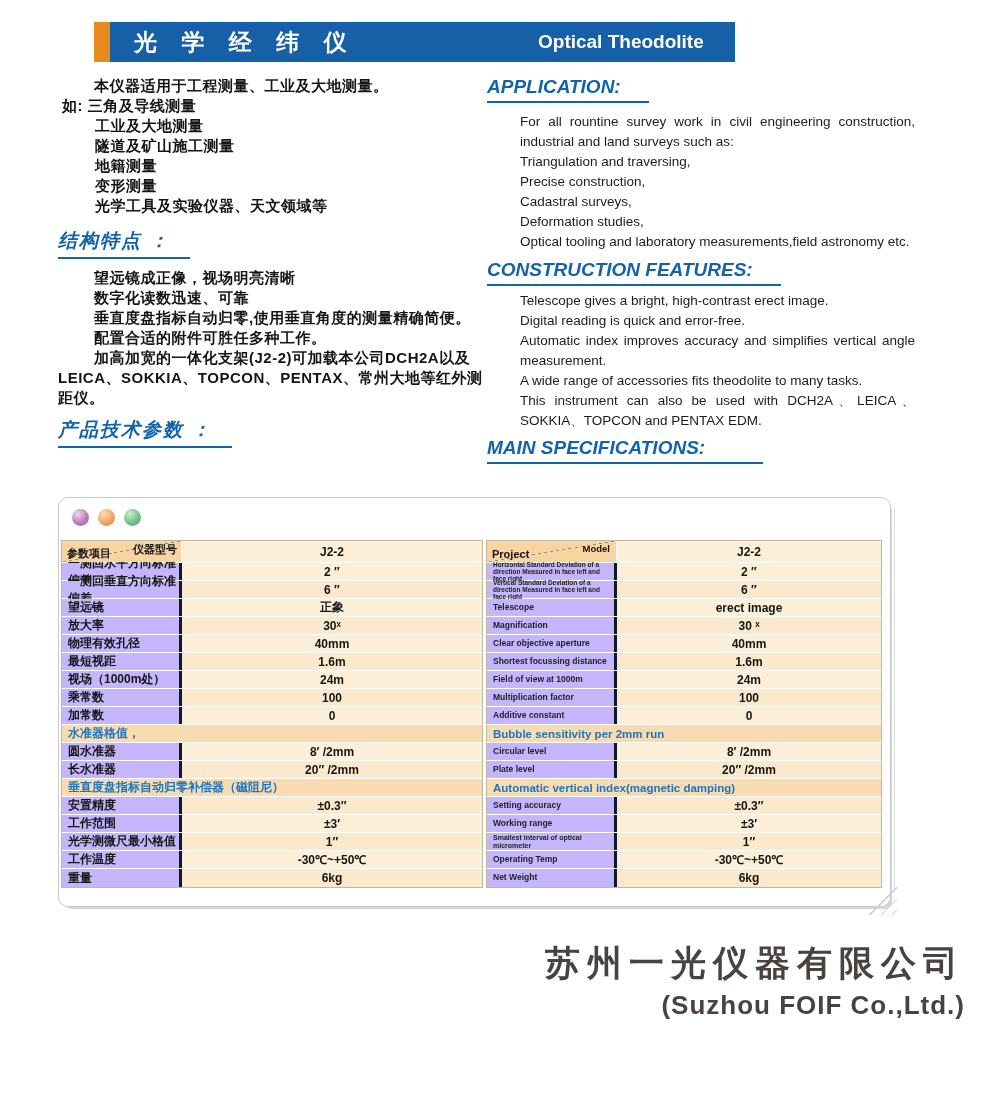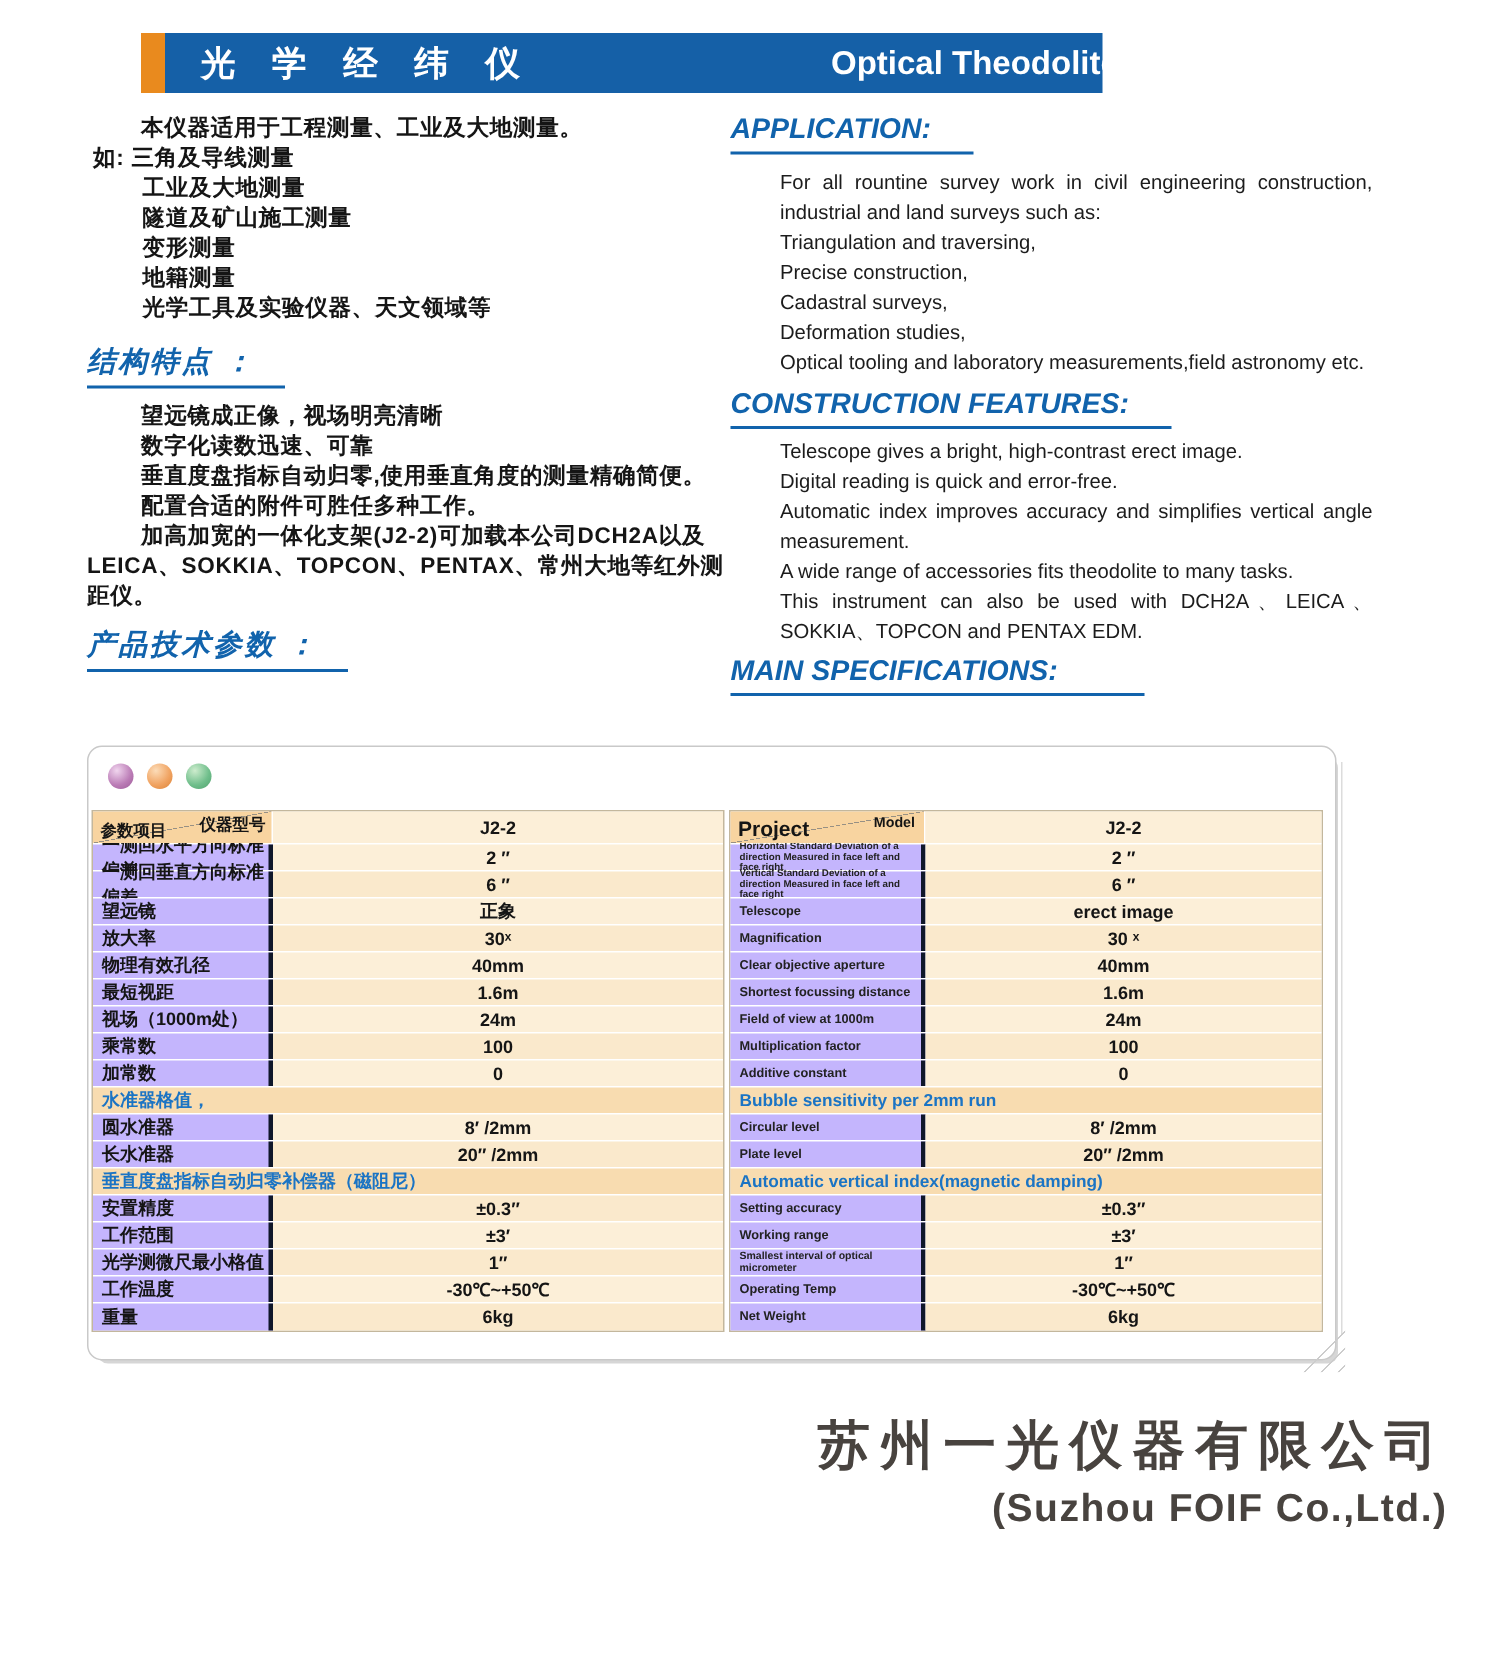--- a/index.html
+++ b/index.html
@@ -5,21 +5,21 @@
   * { margin:0; padding:0; box-sizing:border-box; }
   html,body { background:#ffffff; }
   body { font-family:"Liberation Sans", sans-serif; color:#151515; }
   .page { position:relative; width:1000px; height:1115px; background:#fff; overflow:hidden; }
 
   
   .topbar { position:absolute; left:62px; top:22px; width:673px; height:40px; display:flex;padding-left:32px; }
   .topbar .accent { width:16px; height:100%; background:#E98A1E; }
   .topbar .bluebar { flex:1; background:#1560A7; position:relative; display:flex; align-items:center; }
   .title-cn { color:#fff; font-weight:bold; font-size:23px; letter-spacing:9px; margin-left:24px; white-space:nowrap; }
-  .title-en { position:absolute; left:444px; color:#fff; font-weight:bold; font-size:22px; white-space:nowrap; }
+  .title-en { position:absolute; left:428px; color:#fff; font-weight:bold; font-size:19px; white-space:nowrap; }
 
   
   .col-left  { position:absolute; left:58px;  top:76px; width:427px; }
   .col-right { position:absolute; left:487px; top:76px; width:428px; }
 
   .bhead { display:inline-block; color:#1163AC; font-style:italic; font-weight:bold;
            font-size:19px; border-bottom:2px solid #1163AC; padding:0 28px 3px 0; }
   .bhead.cn { letter-spacing:2px; padding-right:20px; }
   .bhead.wide { padding-right:58px; }
 
@@ -67,21 +67,21 @@
   .spec-table.en .tr.sec .seclbl { font-size:11.5px; }
   .corner { position:relative; background-color:#F8D4A0;
             background-image:linear-gradient(to bottom right, transparent 49.4%, #979084 49.4%, #979084 50.6%, transparent 50.6%);
             border-right:1px solid #fff; }
   .spec-table.cn .corner { width:120px; }
   .spec-table.en .corner { width:130px; }
   .corner span { position:absolute; font-weight:bold; }
   .spec-table.cn .corner .c-top { top:1px; right:4px; font-size:11px; }
   .spec-table.cn .corner .c-bot { bottom:1px; left:5px; font-size:11px; }
   .spec-table.en .corner .c-top { top:2px; right:6px; font-size:9.5px; }
-  .spec-table.en .corner .c-bot { bottom:2px; left:5px; font-size:14px; }
+  .spec-table.en .corner .c-bot { bottom:2px; left:5px; font-size:11px; }
   .val.headv { font-size:12px; }
 
   
   .company { position:absolute; left:500px; top:940px; width:465px; text-align:right; color:#48433F; }
   .company .cn { font-size:35px; font-weight:bold; letter-spacing:7px; white-space:nowrap; }
   .company .en { font-size:26px; font-weight:bold; margin-top:3px; letter-spacing:1px; }
 </style>
 </head>
 <body>
 
@@ -93,22 +93,22 @@
       <span class="title-cn">光 学 经 纬 仪</span>
       <span class="title-en">Optical Theodolite</span>
     </div>
   </div>
 
   <div class="col-left">
     <p class="cnp ind">本仪器适用于工程测量、工业及大地测量。</p>
     <div class="cnp hang">如: 三角及导线测量</div>
     <div class="cnp it">工业及大地测量</div>
     <div class="cnp it">隧道及矿山施工测量</div>
+    <div class="cnp it">地籍测量</div>
     <div class="cnp it">变形测量</div>
-    <div class="cnp it">地籍测量</div>
     <div class="cnp it">光学工具及实验仪器、天文领域等</div>
 
     <div class="bhead cn mb" style="margin-top:12px">结构特点 ：</div>
     <p class="cnp ind">望远镜成正像，视场明亮清晰</p>
     <p class="cnp ind">数字化读数迅速、可靠</p>
     <p class="cnp ind">垂直度盘指标自动归零,使用垂直角度的测量精确简便。</p>
     <p class="cnp ind">配置合适的附件可胜任多种工作。</p>
     <p class="cnp ind">加高加宽的一体化支架(J2-2)可加载本公司DCH2A以及LEICA、SOKKIA、TOPCON、PENTAX、常州大地等红外测距仪。</p>
 
     <div class="bhead cn" style="margin-top:9px">产品技术参数 ：</div>

